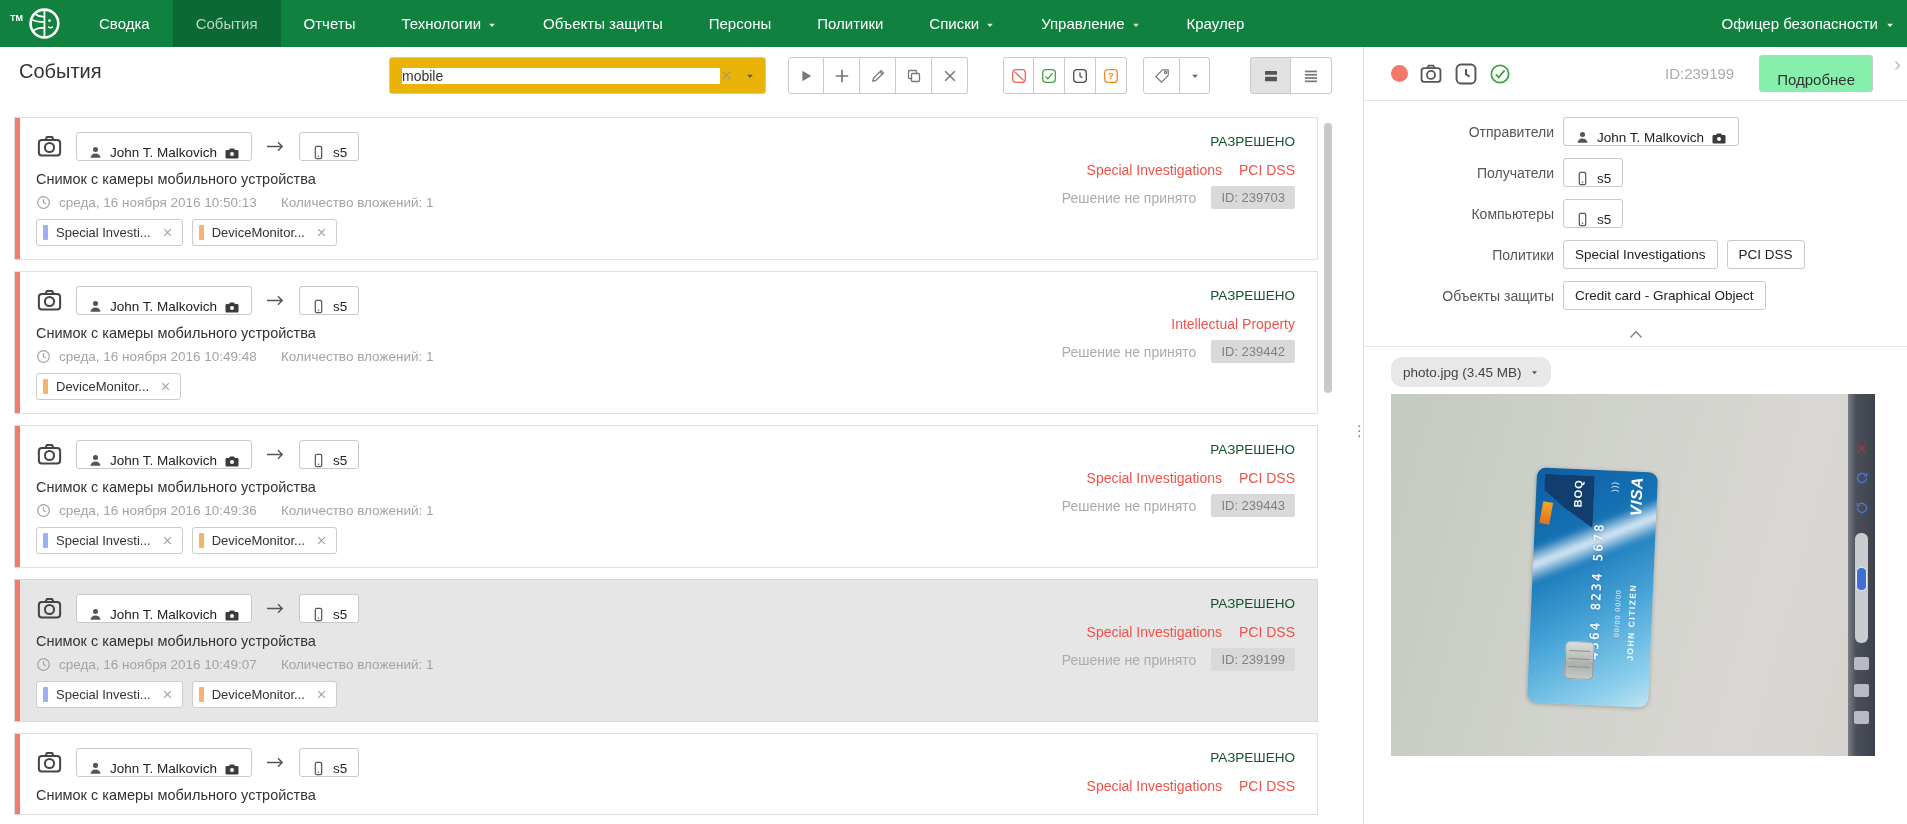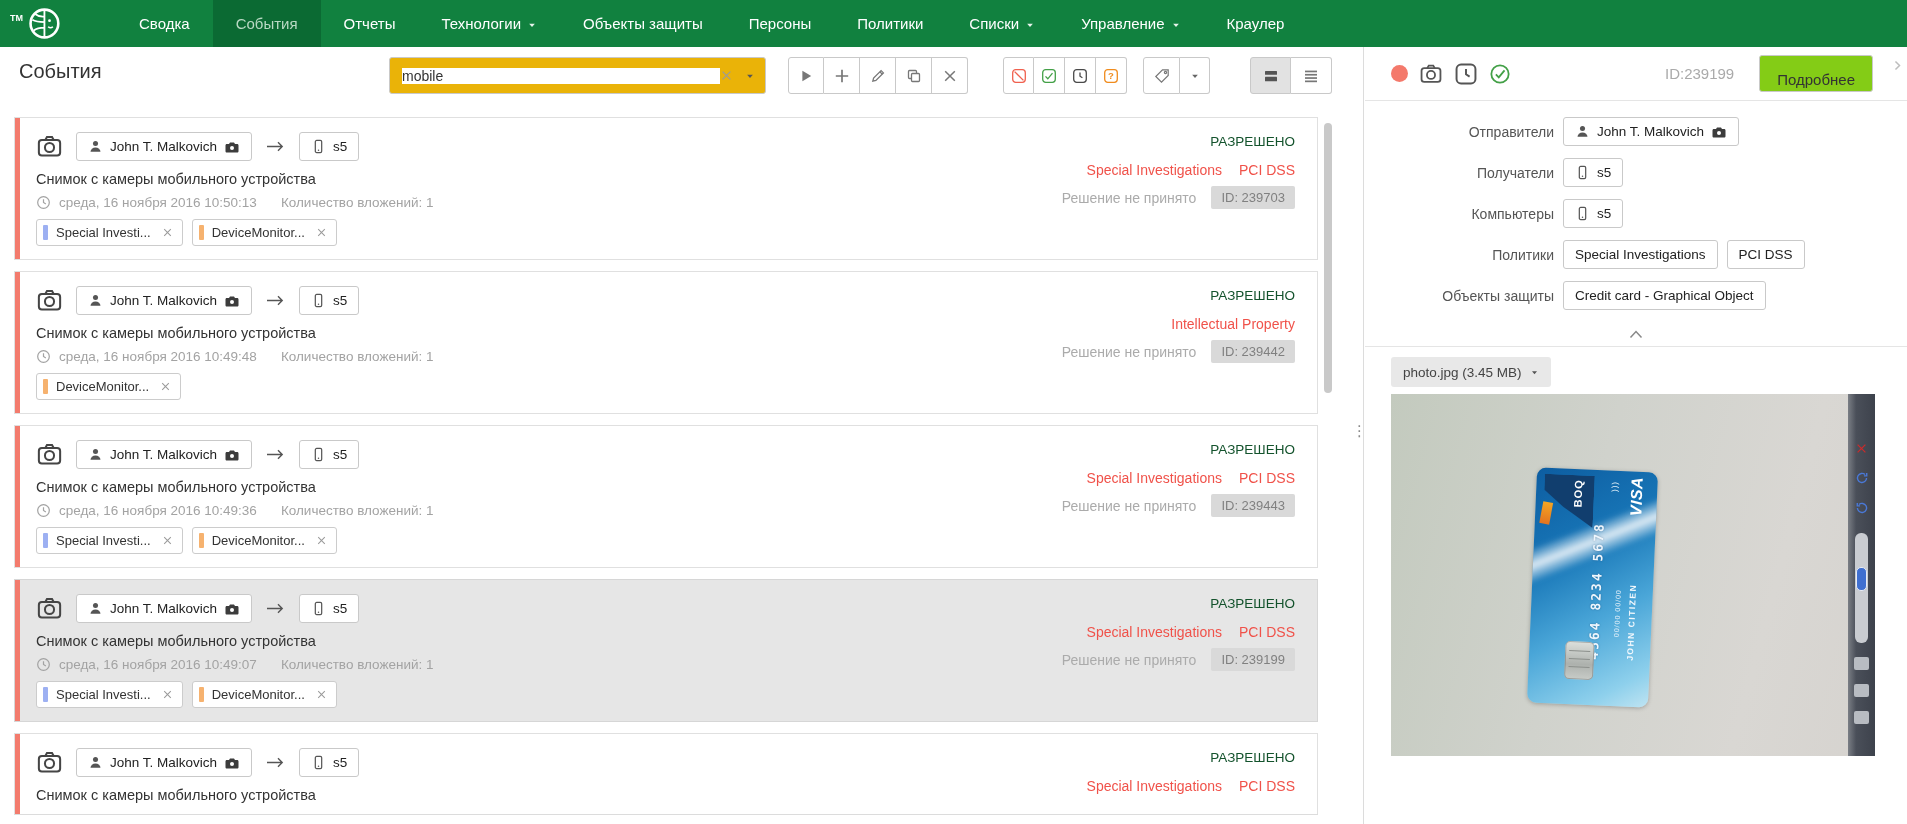--- a/index.html
+++ b/index.html
@@ -3,21 +3,21 @@
 <meta charset="utf-8">
 <style>
   * { margin:0; padding:0; box-sizing:border-box; }
   html,body { width:1907px; height:824px; overflow:hidden; background:#fff;
               font-family:"Liberation Sans", sans-serif; }
   svg { display:block; }
   .ico { display:inline-flex; align-items:center; justify-content:center; }
   .ico svg { width:100%; height:100%; }
 
   
-  .topnav { height:47px; background:#11813f; display:flex; align-items:stretch; color:#fff;gap:40px; }
+  .topnav { height:47px; background:#11813f; display:flex; align-items:stretch; color:#fff; }
   .logo { display:flex; align-items:center; padding:0 14px 0 10px; }
   .logo .tm { font-size:9px; font-weight:bold; margin-right:2px; margin-top:-12px; }
   .logo .mark { width:37px; height:37px; }
   .nav-item { display:flex; align-items:center; gap:6px; padding:0 23px; font-size:15px;
               color:#fff; cursor:pointer; white-space:nowrap; }
   .nav-item.active { background:#0b6a33; color:#b9d9c4; }
   .nav-item .ico { width:10px; height:10px; color:#e8f4ec; margin-top:2px; }
   .nav-spacer { flex:1; }
   .nav-search { display:flex; align-items:center; margin:9px 14px 9px 0; width:220px;
                 border:1px solid #d7ece0; border-radius:3px; background:#0d7239; padding:0 8px; }
@@ -65,21 +65,21 @@
 
   
   .cards { position:absolute; left:14px; top:70px; width:1304px; height:698px;
            overflow:hidden; border-bottom:1px solid #dcdcdc; }
   .card { position:relative; background:#fff; border:1px solid #e0e0e0; margin-bottom:11px;
           padding:14px 16px 13px 21px; min-height:60px; }
   .card.selected { background:#e6e6e6; border-color:#d6d6d6; }
   .card-stripe { position:absolute; left:0; top:0; bottom:0; width:5px; background:#f37b6d; }
   .card-row1 { display:flex; align-items:center; gap:13px; }
   .cam-lead { width:27px; height:27px; color:#454545; }
-  .chipbtn { display:inline-flex; align-items:center; gap:7px; height:29px; padding:4px 11px;
+  .chipbtn { display:inline-flex; gap:7px; height:29px; padding:12px 11px;
              background:#fff; border:1px solid #c9c9c9; border-radius:3px; font-size:13.5px;
              color:#222; cursor:pointer; font-family:inherit; }
   .chipbtn .ico { width:15px; height:15px; color:#555; }
   .chipbtn .cam { width:16px; height:16px; color:#3c3c3c; }
   .arrow { width:21px; height:15px; color:#555; }
   .card-title { margin-top:10px; font-size:14.5px; color:#333; }
   .card-date { margin-top:8px; display:flex; align-items:center; gap:8px; font-size:13.5px; color:#a3a3a3; }
   .card-date .ico { width:15px; height:15px; color:#a3a3a3; }
   .card-date .att { margin-left:16px; }
   .card-tags { margin-top:9px; display:flex; gap:9px; }
@@ -104,33 +104,33 @@
                font-family:"DejaVu Sans", sans-serif; }
   .edge-chevron { position:absolute; right:3px; top:12px; width:13px; height:13px; color:#bdbdbd; }
 
   
   .d-head { height:53px; display:flex; align-items:center; padding:0 34px 0 26px; gap:11px; }
   .rec { width:17px; height:17px; border-radius:50%; background:#f4796b; }
   .d-cam, .d-clock { width:24px; height:24px; color:#555; }
   .d-check { width:22px; height:22px; color:#43a047; }
   .d-spacer { flex:1; }
   .d-id { font-size:15px; color:#aaa; margin-right:14px; }
-  .d-more { height:37px; padding:15px 17px; background:#84cc16; border:1px solid #c9c9c9;
+  .d-more { height:37px; padding:15px 17px; background:#86efac; border:1px solid #c9c9c9;
             border-radius:3px; font-size:15px; color:#333; cursor:pointer; font-family:inherit; }
   .d-hr { border:none; border-top:1px solid #e5e5e5; }
   .d-fields { padding:14px 34px 0 0; }
   .f-row { display:flex; align-items:center; margin-bottom:8px; min-height:33px; }
   .f-label { width:189px; text-align:right; font-size:14px; color:#555; padding-right:0; flex:none; }
   .f-value { display:flex; align-items:center; gap:9px; margin-left:9px; flex-wrap:nowrap; }
   .pill { display:inline-flex; align-items:center; height:29px; padding:0 11px; background:#fff;
           border:1px solid #c9c9c9; border-radius:3px; font-size:13.5px; color:#222; cursor:pointer; }
   .collapse { display:flex; justify-content:center; padding:8px 0 6px 0; }
   .collapse .ico { width:16px; height:12px; color:#888; cursor:pointer; }
   .attach-btn { margin:10px 0 0 26px; height:30px; display:inline-flex; align-items:center; gap:8px;
-                background:#e8e8e8; border:none; border-radius:3px; padding:0 12px;
+                background:#e8e8e8; border:none; border-radius:11px; padding:0 12px;
                 font-size:13.5px; color:#444; cursor:pointer; font-family:inherit; }
   .attach-btn .ico { width:9px; height:9px; color:#555; }
 
   
   .photo { position:relative; margin:7px 0 0 26px; width:484px; height:362px; overflow:hidden;
            background:linear-gradient(105deg,#c3cabe 0%,#d0d2cc 40%,#d9d7d3 75%,#d6d3cf 100%); }
   .ptoolbar { position:absolute; right:0; top:0; bottom:0; width:27px;
               background:linear-gradient(90deg,#7a7e85 0%,#4a4f59 30%,#3d424c 100%);
               display:flex; flex-direction:column; align-items:center; }
   .ptoolbar .px { margin-top:48px; width:13px; height:13px; color:#d33p; color:#cc2b2b; }
@@ -220,20 +220,28 @@
           <svg viewBox="0 0 16 16">
             <path d="M3.5 5.8h9L8 11.2z" fill="currentColor"></path>
           </svg>
         </span>
       </div>
       <div class="nav-item">
         <span>Краулер</span>
       </div>
     </div>
   <div class="nav-spacer"></div>
+  <div class="nav-user">
+    <span>Офицер безопасности</span>
+    <span class="ico">
+        <svg viewBox="0 0 16 16">
+          <path d="M3.5 5.8h9L8 11.2z" fill="currentColor"></path>
+        </svg>
+      </span>
+  </div>
 </div>
 
 <div class="content">
 
   <div class="list-pane">
     <div class="page-title">События</div>
 
     <div class="filterbox">
       <input value="mobile" style="">
       <span class="clear ico">

